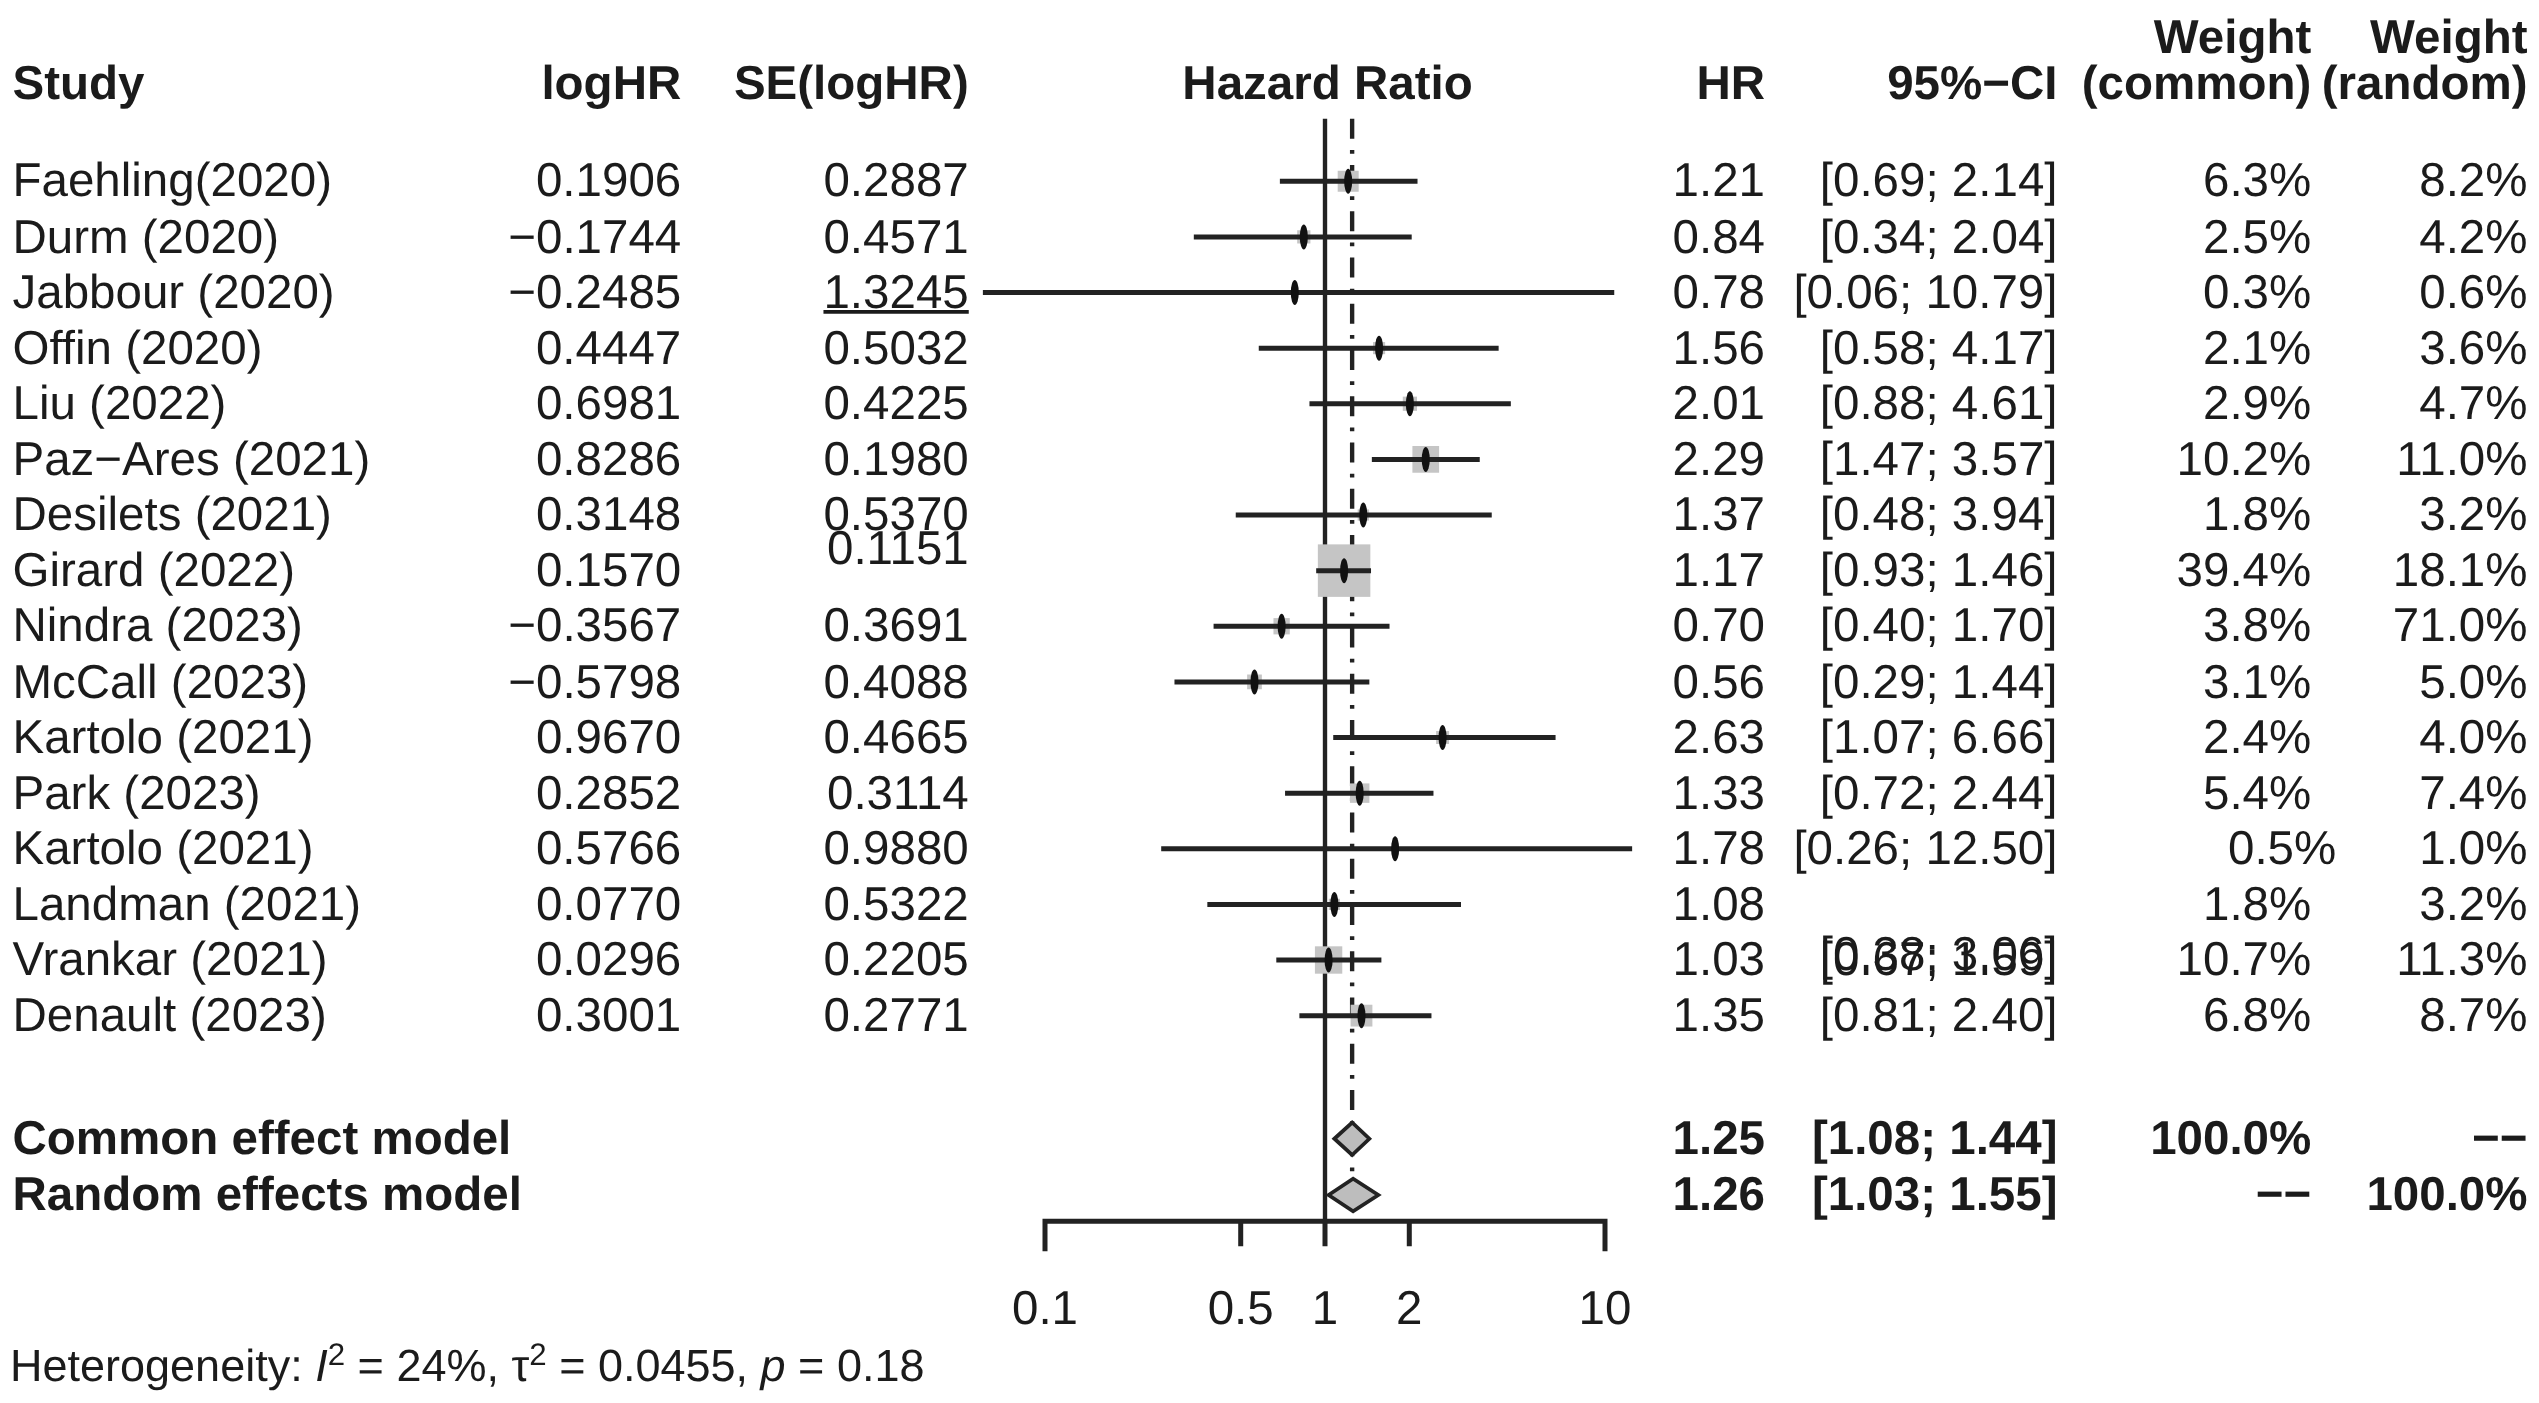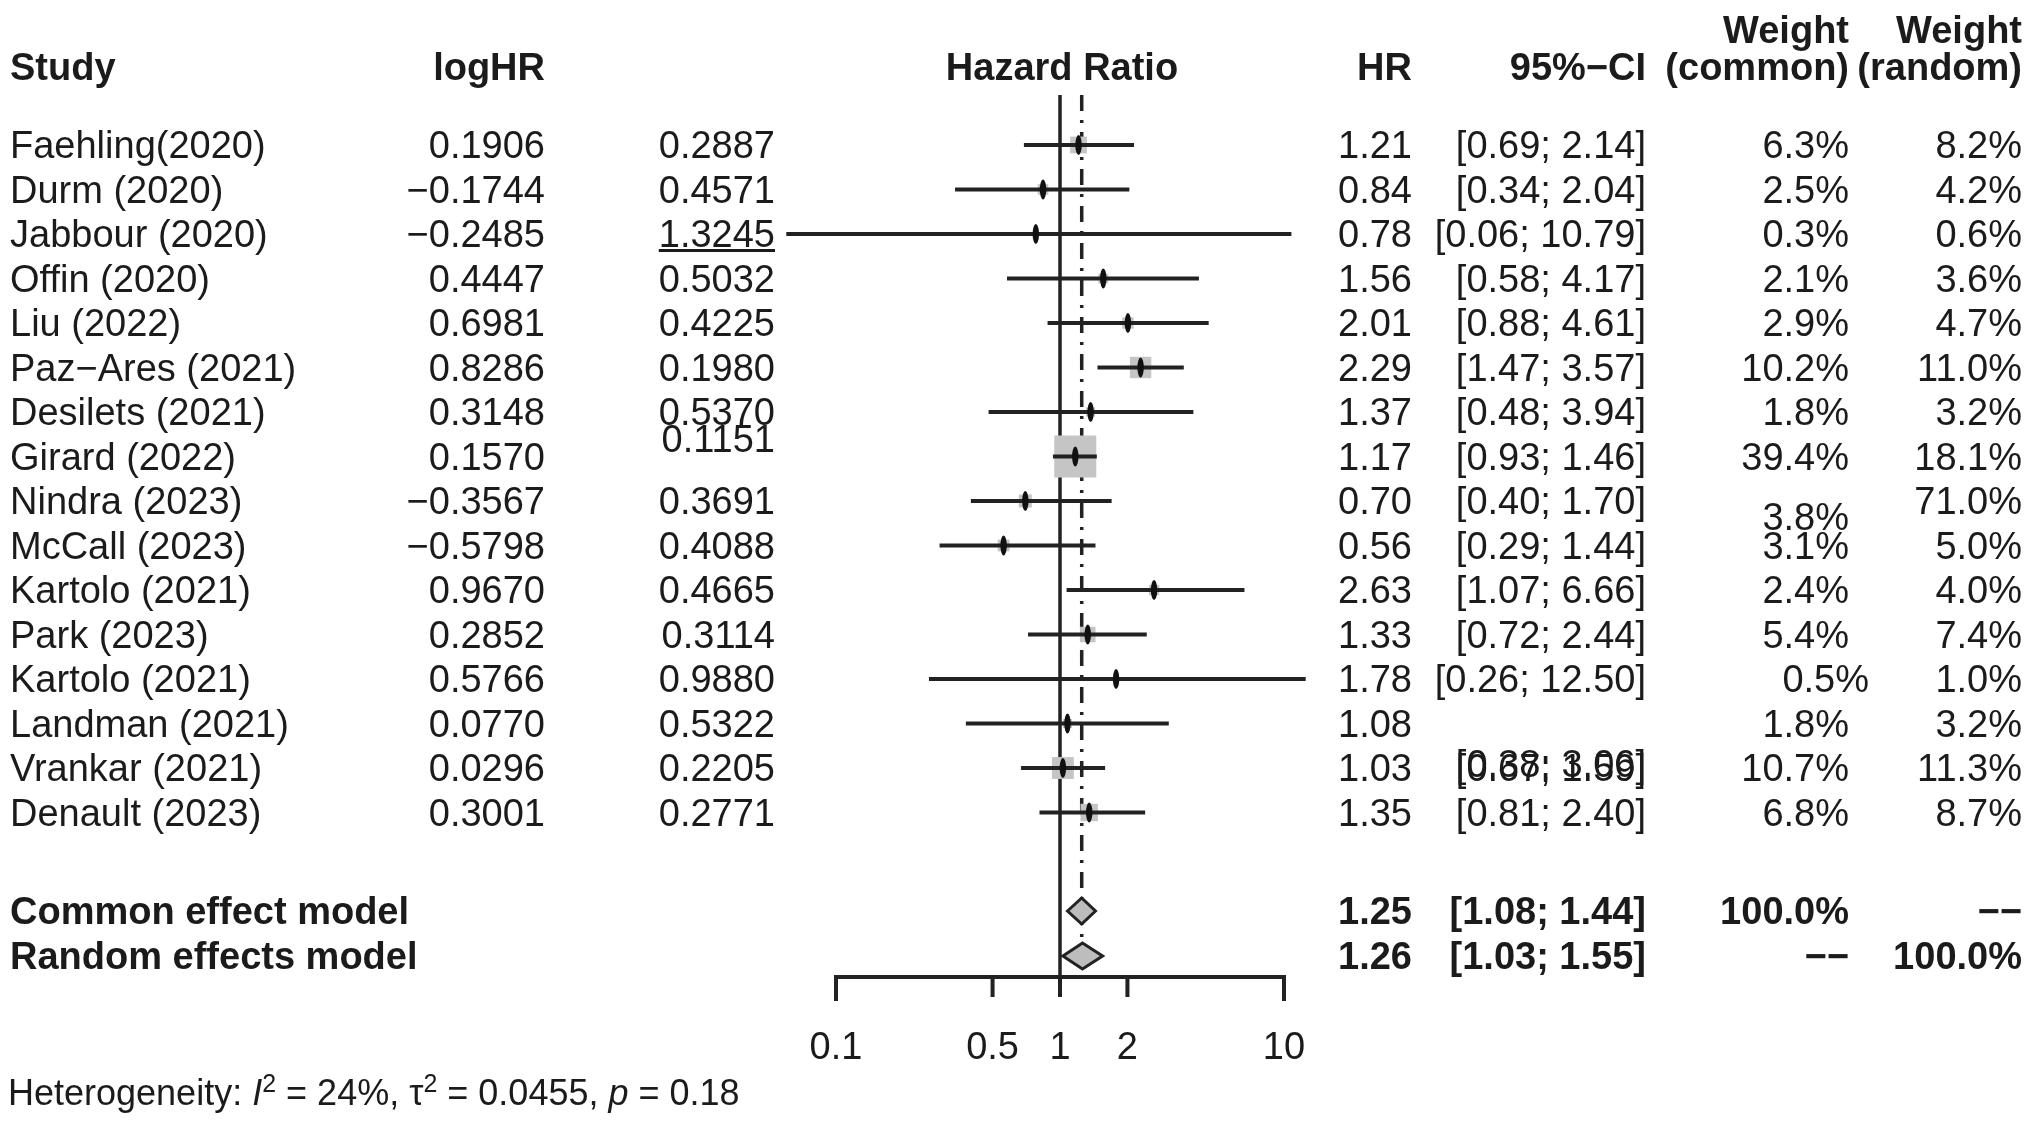--- a/index.html
+++ b/index.html
@@ -24,20 +24,21 @@
 </head>
 <body>
 
 <div id="canvas">
 
   <div class="abs hdr ra" style="top:8px;left:1640px;width:209px;">Weight</div>
   <div class="abs hdr ra" style="top:8px;left:1813px;width:209px;">Weight</div>
 
   <div class="abs hdr" style="top:45px;left:10px;">Study</div>
   <div class="abs hdr ra" style="top:45px;left:345px;width:200px;">logHR</div>
+  <div class="abs hdr ra" style="top:45px;left:565px;width:210px;">SE(logHR)</div>
   <div class="abs hdr ctr" style="top:45px;left:1062px;">Hazard Ratio</div>
   <div class="abs hdr ra" style="top:45px;left:1290px;width:122px;">HR</div>
   <div class="abs hdr ra" style="top:45px;left:1430px;width:216px;">95%−CI</div>
   <div class="abs hdr ra" style="top:45px;left:1640px;width:209px;">(common)</div>
   <div class="abs hdr ra" style="top:45px;left:1813px;width:209px;">(random)</div>
 
   <div id="rows">
       <div class="row">
       <div class="abs cell" style="left: 10px; top: 123px;">Faehling(2020)</div>
       <div class="abs cell ra" style="left: 345px; width: 200px; top: 123px;">0.1906</div>
@@ -109,21 +110,21 @@
       <div class="abs cell ra" style="left: 1400px; width: 246px; top: 434.5px;">[0.93; 1.46]</div>
       <div class="abs cell ra" style="left: 1640px; width: 209px; top: 434.5px;">39.4%</div>
       <div class="abs cell ra" style="left: 1813px; width: 209px; top: 434.5px;">18.1%</div>
     </div>
       <div class="row">
       <div class="abs cell" style="left: 10px; top: 479px;">Nindra (2023)</div>
       <div class="abs cell ra" style="left: 345px; width: 200px; top: 479px;">−0.3567</div>
       <div class="abs cell ra" style="left: 565px; width: 210px; top: 479px;">0.3691</div>
       <div class="abs cell ra" style="left: 1290px; width: 122px; top: 479px;">0.70</div>
       <div class="abs cell ra" style="left: 1400px; width: 246px; top: 479px;">[0.40; 1.70]</div>
-      <div class="abs cell ra" style="left: 1640px; width: 209px; top: 479px; margin-top: 16px;">3.8%</div>
+      <div class="abs cell ra" style="left: 1640px; width: 209px; top: 479px;">3.8%</div>
       <div class="abs cell ra" style="left: 1813px; width: 209px; top: 479px;">71.0%</div>
     </div>
       <div class="row">
       <div class="abs cell" style="left: 10px; top: 523.5px;">McCall (2023)</div>
       <div class="abs cell ra" style="left: 345px; width: 200px; top: 523.5px;">−0.5798</div>
       <div class="abs cell ra" style="left: 565px; width: 210px; top: 523.5px;">0.4088</div>
       <div class="abs cell ra" style="left: 1290px; width: 122px; top: 523.5px;">0.56</div>
       <div class="abs cell ra" style="left: 1400px; width: 246px; top: 523.5px;">[0.29; 1.44]</div>
       <div class="abs cell ra" style="left: 1640px; width: 209px; top: 523.5px;">3.1%</div>
       <div class="abs cell ra" style="left: 1813px; width: 209px; top: 523.5px;">5.0%</div>

